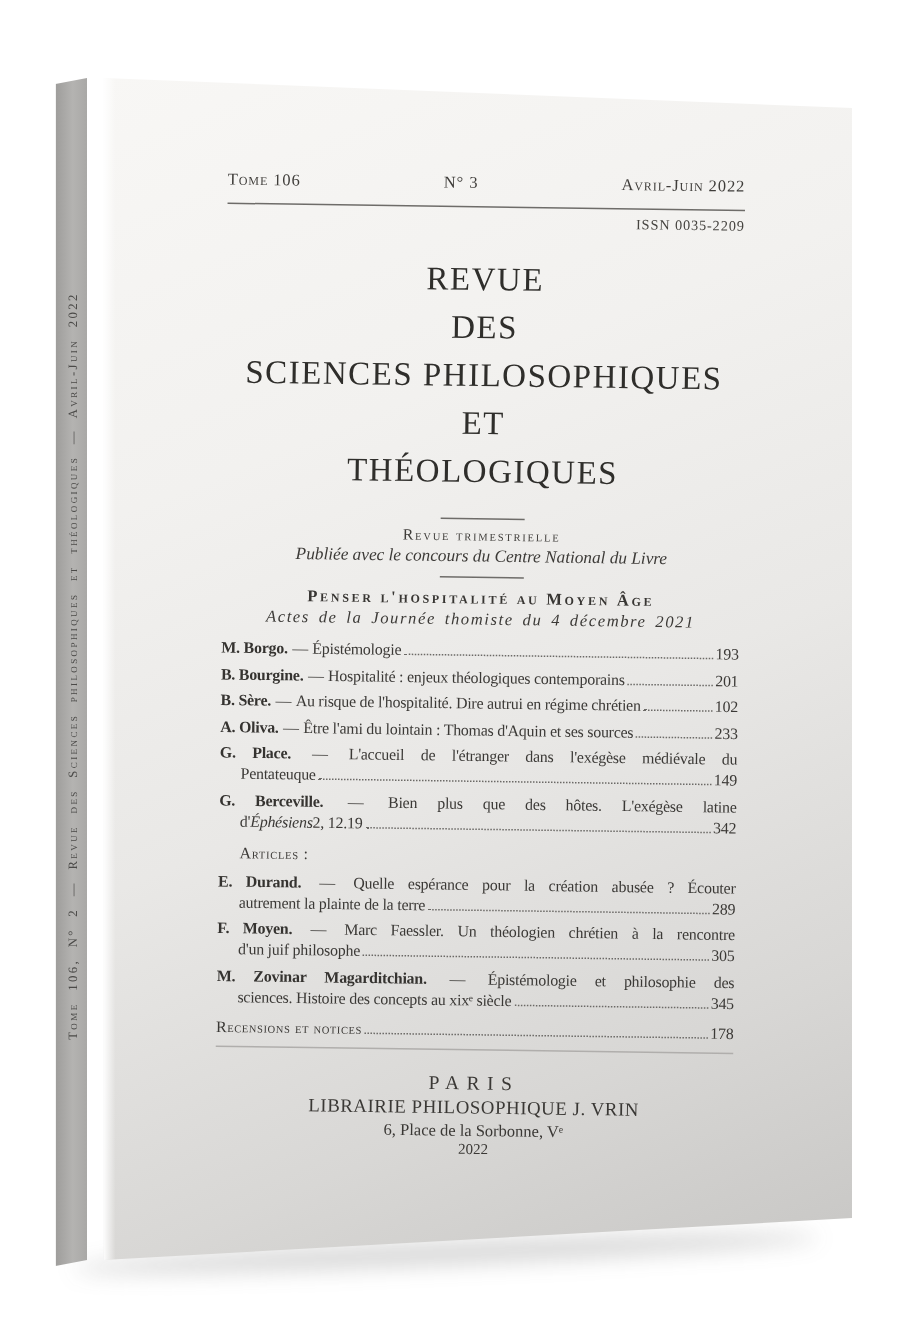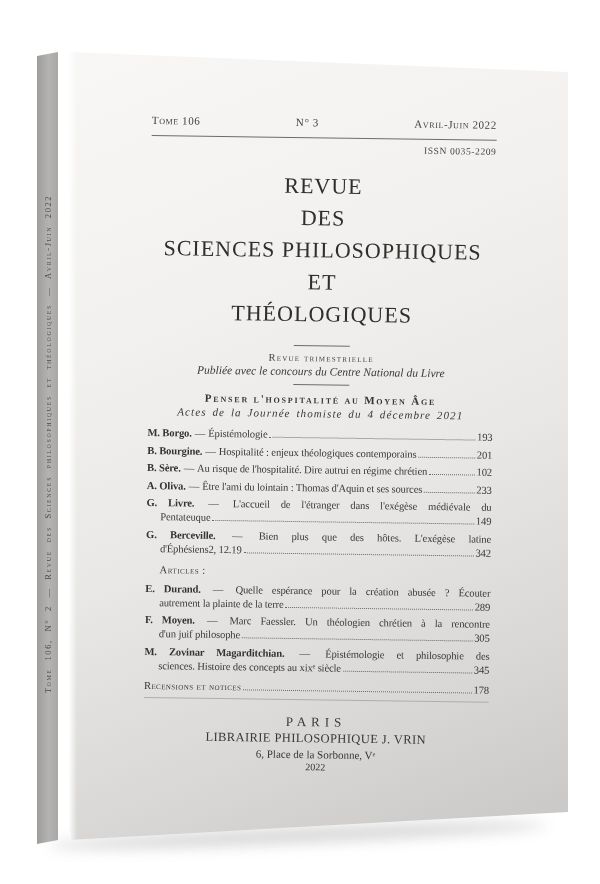--- a/index.html
+++ b/index.html
@@ -63,21 +63,21 @@
   .toc{margin-top:9px;font-size:10.6px;line-height:14px;letter-spacing:-.15px;color:#3b3936;}
   .entry{margin-bottom:3.5px;}
   .au{font-weight:bold;color:#353330;}
   .dash{margin:0 3px;}
   .one{display:flex;align-items:baseline;}
   .one .ti{white-space:nowrap;}
   .l1{text-align:justify;text-align-last:justify;white-space:nowrap;}
   .l2{display:flex;align-items:baseline;padding-left:14px;}
   .dots{flex:1;min-width:4px;border-bottom:1px dotted #6b6966;margin:0 2px;height:.72em;}
   .pg{white-space:nowrap;font-family:Liberation Serif, serif;}
-  .it{}
+  .it{font-style:italic;}
   .sc{font-variant:small-caps;letter-spacing:.4px;}
   .articles{font-variant:small-caps;letter-spacing:.5px;margin:7px 0 5px;padding-left:14px;color:#3b3936;}
   .recensions{margin-top:6px;}
   .bottom-rule{border-bottom:1px solid #b0aeac;margin-top:4px;}
   
   .imprint{text-align:center;margin-top:14px;color:#3a3835;}
   .city{font-size:13px;letter-spacing:5px;}
   .publisher{font-size:12.5px;letter-spacing:.4px;margin-top:1px;}
   .address{font-size:11px;margin-top:2px;}
   .year{font-size:10px;margin-top:1px;}
@@ -149,21 +149,21 @@
         <div class="entry one">
           <span class="au">A. Oliva.</span>
           <span class="dash">—</span>
           <span class="ti">Être l'ami du lointain : Thomas d'Aquin et ses sources</span>
           <span class="dots"></span>
           <span class="pg">233</span>
         </div>
 
         <div class="entry">
           <div class="l1">
-            <span class="au">G. Livre.</span>
+            <span class="au">G. Place.</span>
             <span class="dash">—</span>
             <span>L'accueil de l'étranger dans l'exégèse médiévale du</span>
           </div>
           <div class="l2">
             <span>Pentateuque</span>
             <span class="dots"></span>
             <span class="pg">149</span>
           </div>
         </div>
 

